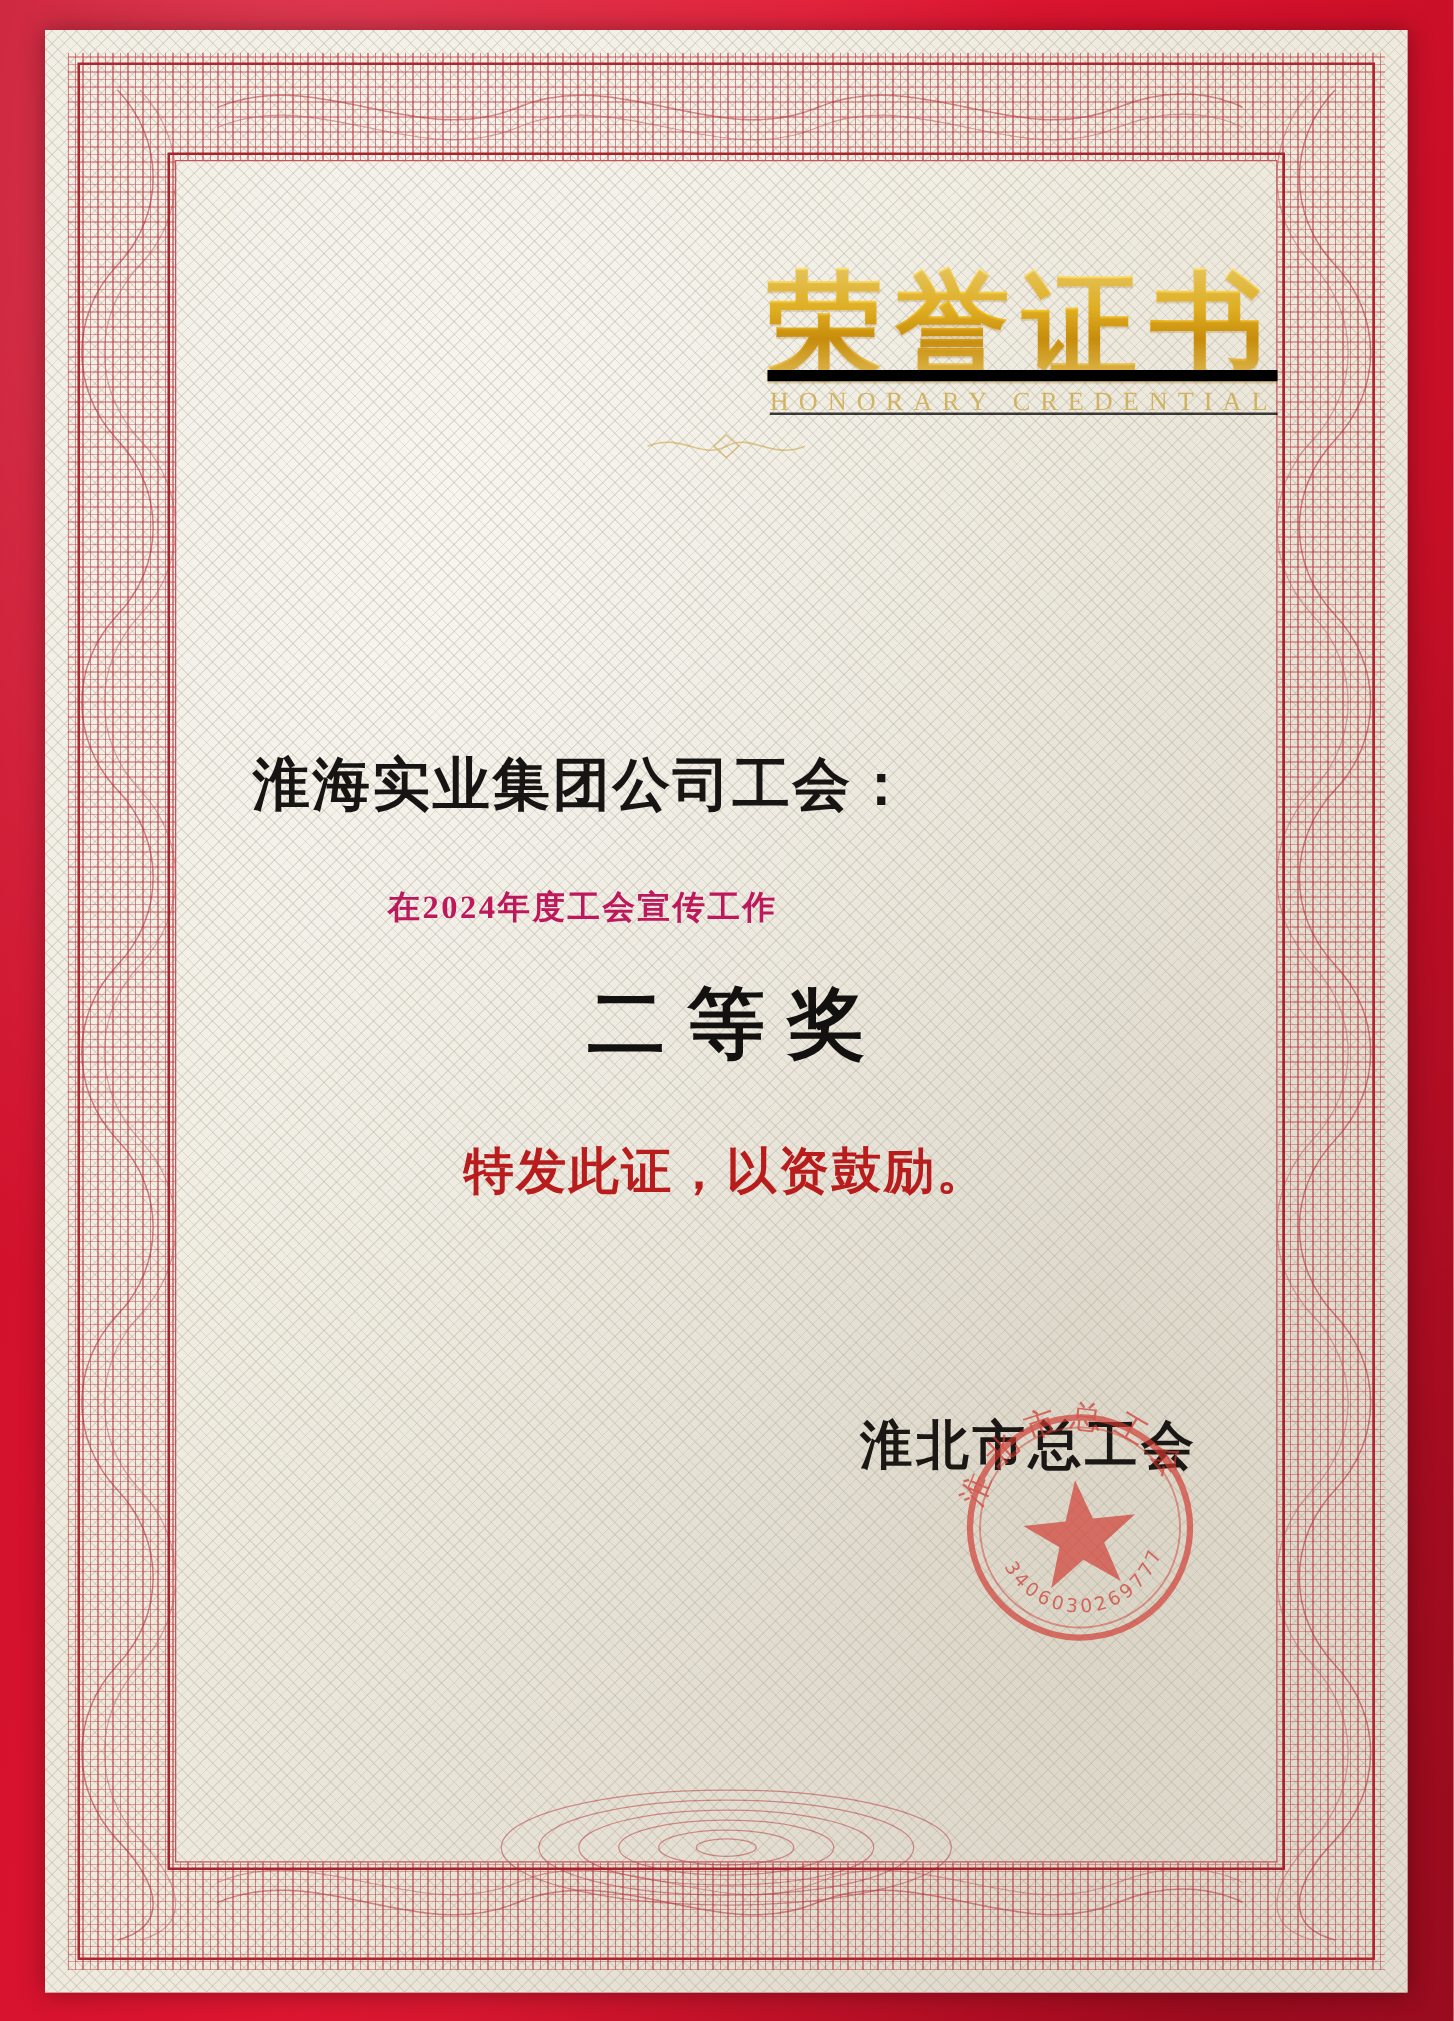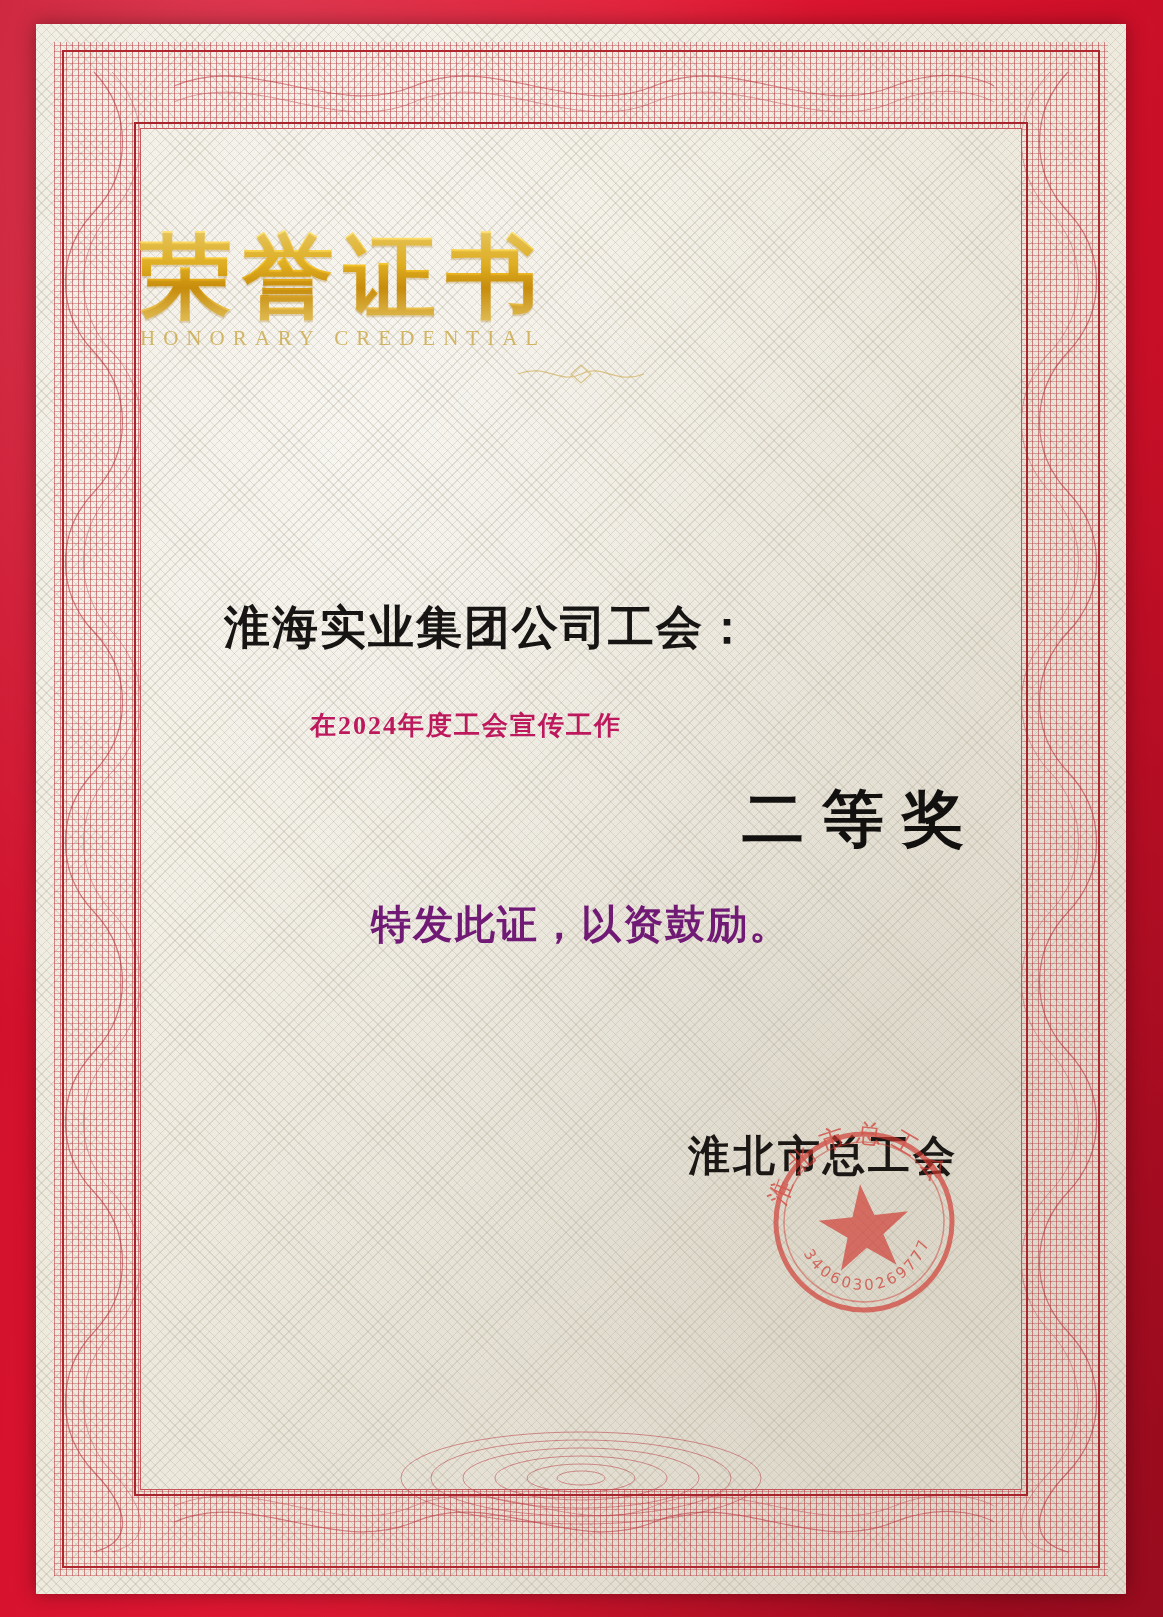--- a/index.html
+++ b/index.html
@@ -103,24 +103,25 @@
   .content {
     position: absolute;
     left: 104px;
     top: 104px;
     right: 104px;
     bottom: 104px;
   }
 
   .title-block {
     position: absolute;
-    top: 100px;
+    top: 83px;
     left: 0;
     right: 0;
-    text-align: left;
+    text-align: right;
+    text-decoration: underline;
   }
   .title-cn {
     font-family: "DejaVu Serif", "Liberation Serif", serif;
     font-size: 92px;
     font-weight: 700;
     letter-spacing: 10px;
     line-height: 1.05;
     background: linear-gradient(180deg, #ffe680 0%, #f6c62c 38%, #d79a10 62%, #fbe07a 100%);
     -webkit-background-clip: text;
             background-clip: text;
@@ -150,21 +151,21 @@
     top: 470px;
     left: 40px;
     right: 40px;
   }
   .recipient {
     font-family: "DejaVu Serif", "Liberation Serif", serif;
     font-size: 46px;
     font-weight: 700;
     color: #171513;
     letter-spacing: 2px;
-    margin-left: 44px;
+    margin-left: 22px;
     line-height: 1.3;
   }
   .line-1 {
     margin-top: 50px;
     margin-left: 130px;
     font-family: Liberation Serif, serif;
     font-size: 26px;
     font-weight: 700;
     color: #be185d;
     letter-spacing: 2px;
@@ -173,35 +174,35 @@
     margin-top: 22px;
     margin-left: 28px;
     font-family: "DejaVu Serif", "Liberation Serif", serif;
     font-size: 39px;
     font-weight: 700;
     color: #171513;
     letter-spacing: 2px;
   }
   .award {
     margin-top: 34px;
-    text-align: right;
+    text-align: center;
     font-family: "DejaVu Serif", "Liberation Serif", serif;
     font-size: 62px;
     font-weight: 700;
     color: #121110;
     letter-spacing: 18px;
     text-indent: 18px;
   }
   .closing {
-    margin-top: 36px;
+    margin-top: 48px;
     text-align: center;
     font-family: "DejaVu Serif", "Liberation Serif", serif;
     font-size: 40px;
     font-weight: 700;
-    color: #701a75;
+    color: #b91c1c;
     letter-spacing: 2px;
   }
 
   .signature-block {
     position: absolute;
     right: 64px;
     top: 1000px;
     text-align: center;
   }
   .issuer {

